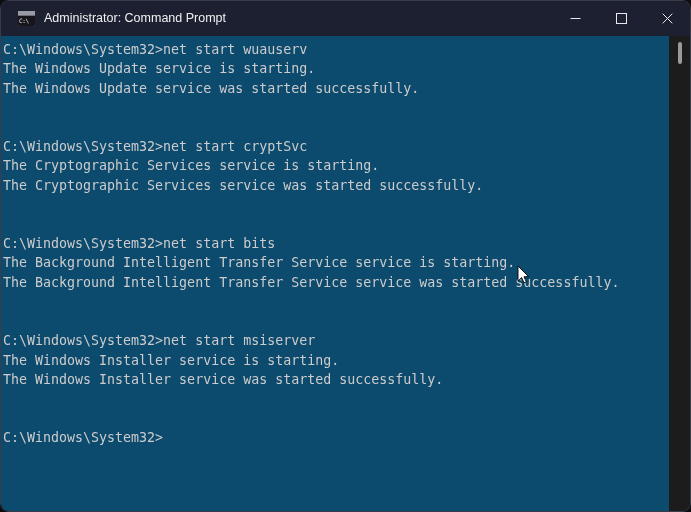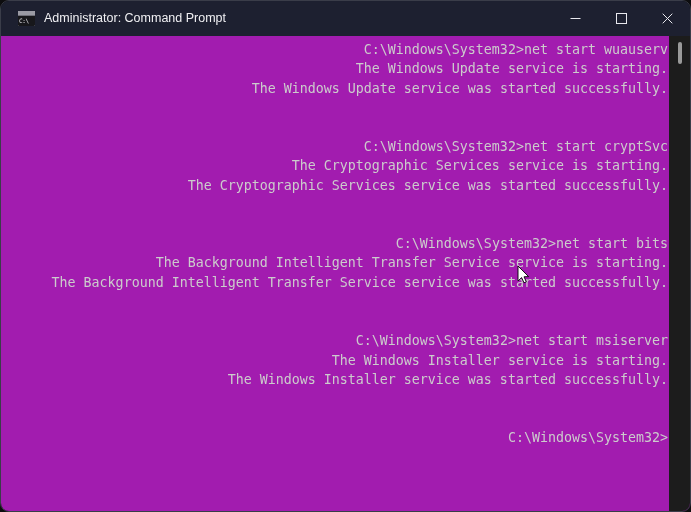--- a/index.html
+++ b/index.html
@@ -90,23 +90,22 @@
   }
   .wctl svg { display: block; }
 
   
   #terminal {
     position: absolute;
     top: 35px;
     left: 0;
     right: 0;
     bottom: 0;
-    background: #a21caf;
-    overflow: hidden;
-    text-align: right;
+    background: #0c4a6e;
+    overflow: hidden;
   }
   #console-text {
     position: absolute;
     top: 4px;
     left: 2px;
     right: 22px;
     margin: 0;
     color: #cccccc;
     font-family: "DejaVu Sans Mono", monospace;
     font-size: 13.3px;

